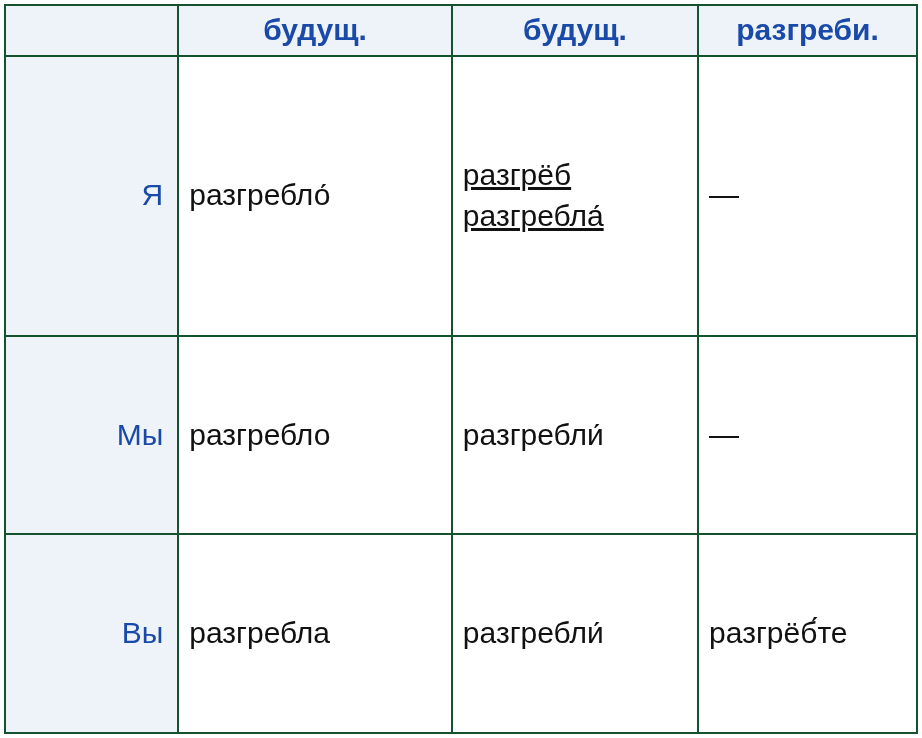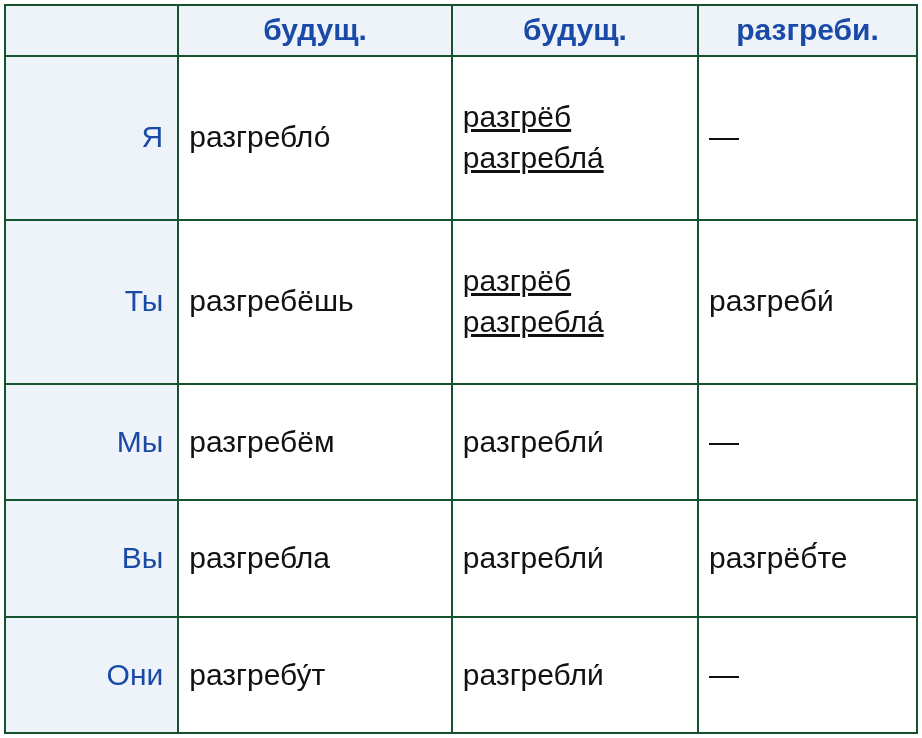--- a/index.html
+++ b/index.html
@@ -82,48 +82,31 @@
         <td class="cell">разгребло́</td>
         <td class="cell">
           <div class="stack">
             <span>разгрёб</span>
             <span>разгребла́</span>
           </div>
         </td>
         <td class="cell">—</td>
       </tr>
 
-      <tr style="height:110px">
-        <td class="pronoun">Ты</td>
-        <td class="cell">разгребёшь</td>
-        <td class="cell">
-          <div class="stack">
-            <span>разгрёб</span>
-            <span>разгребла́</span>
-          </div>
-        </td>
-        <td class="cell">разгреби́</td>
-      </tr>
 
 
       <tr style="height:78px">
         <td class="pronoun">Мы</td>
-        <td class="cell">разгребём</td>
+        <td class="cell">разгребло</td>
         <td class="cell">разгребли́</td>
         <td class="cell">—</td>
       </tr>
 
       <tr style="height:78px">
         <td class="pronoun">Вы</td>
         <td class="cell">разгребла</td>
         <td class="cell">разгребли́</td>
         <td class="cell">разгрёб́те</td>
       </tr>
 
-      <tr style="height:78px">
-        <td class="pronoun">Они</td>
-        <td class="cell">разгребу́т</td>
-        <td class="cell">разгребли́</td>
-        <td class="cell">—</td>
-      </tr>
     </tbody>
   </table>
 </div>
 
 </body></html>

